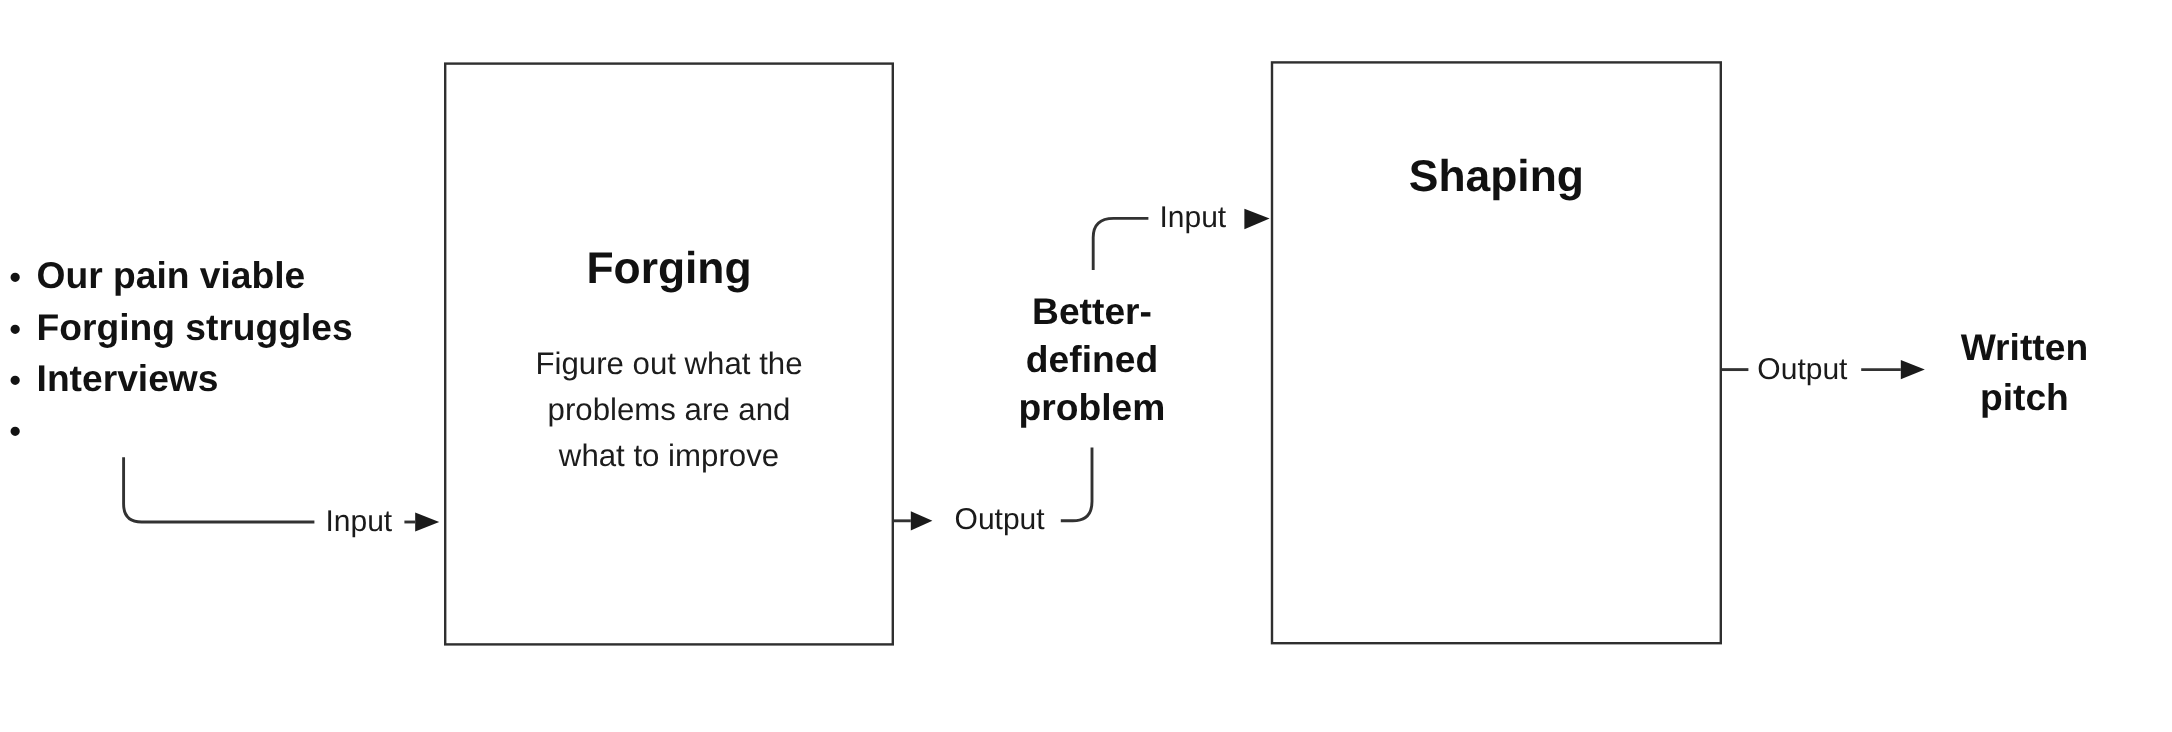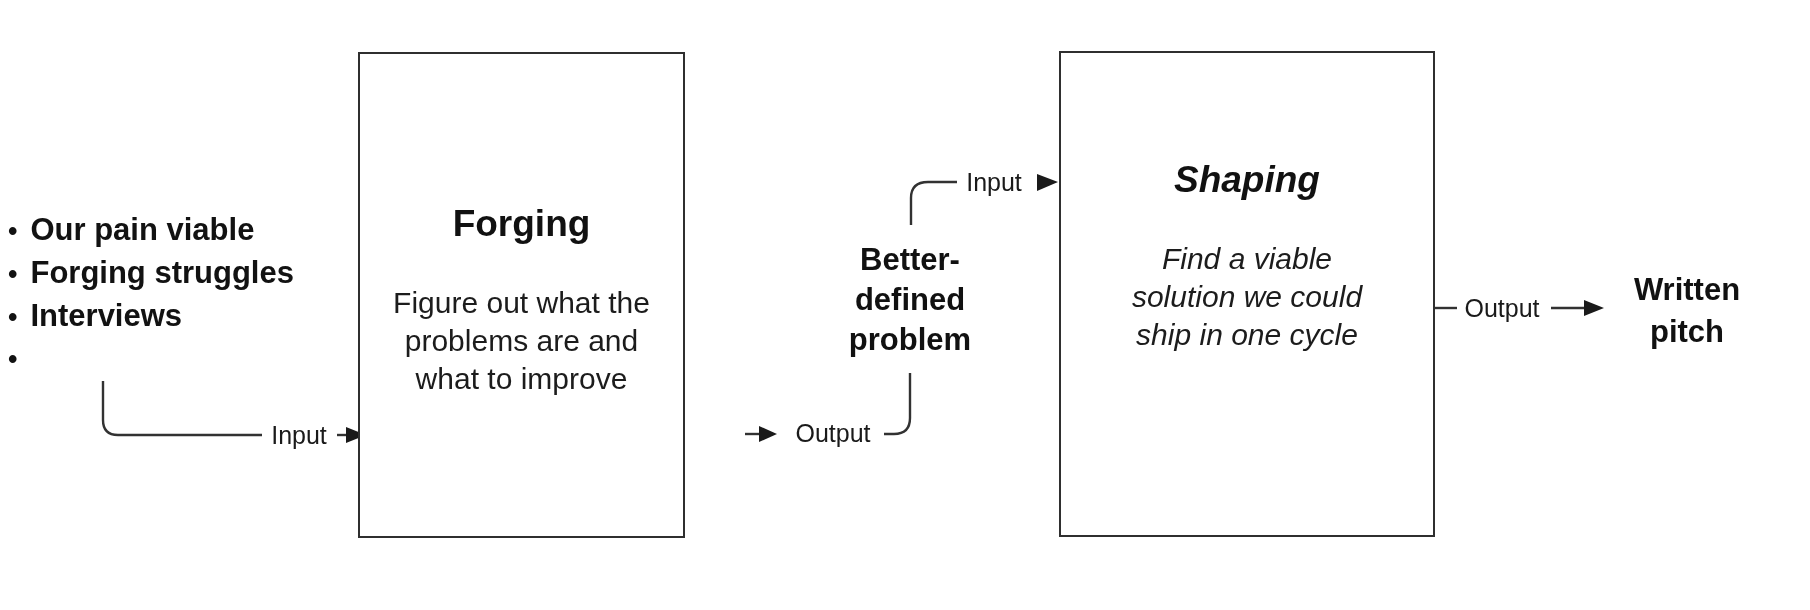--- a/index.html
+++ b/index.html
@@ -26,25 +26,25 @@
   }
   .dot { font-size: 27px; margin-right: 13px; flex: none; }
 
   .stage-box {
     position: absolute;
     border: 2.5px solid #2f2f2f;
     background: #ffffff;
     display: flex; flex-direction: column; align-items: center;
     text-align: center;
   }
-  #forging-box { left: 358px; top: 52px;  width: 327px; height: 486px; padding-top: 148px; }
-  #shaping-box { left: 1059px; top: 51px; width: 376px; height: 486px; padding-top: 105px; font-style: italic; }
+  #forging-box { left: 370px; top: 52px;  width: 375px; height: 486px; padding-top: 148px; }
+  #shaping-box { left: 1059px; top: 51px; width: 376px; height: 486px; padding-top: 72px; }
 
   .stage-title { font-size: 37px; font-weight: bold; line-height: 44px; color: #111111; }
-  .stage-desc  { margin-top: 38px; font-size: 30px; line-height: 38px; white-space: pre-line; color: #1c1c1c; }
+  .stage-desc  { margin-top: 38px; font-size: 26px; line-height: 38px; white-space: pre-line; color: #1c1c1c; }
 
   .flow-label {
     position: absolute; transform: translate(-50%, -50%);
     font-size: 25px; color: #1a1a1a; white-space: nowrap; text-align: right;
   }
   #forging-input-label  { left: 299px;  top: 435px; }
   #forging-output-label { left: 833px;  top: 433px; }
   #shaping-input-label  { left: 994px;  top: 182px; }
   #shaping-output-label { left: 1502px; top: 308px; }
 
@@ -100,23 +100,20 @@
 
   <div class="stage-box" id="forging-box">
     <div class="stage-title">Forging</div>
     <div class="stage-desc">Figure out what the
 problems are and
 what to improve</div>
   </div>
 
   <div class="stage-box" id="shaping-box">
     <div class="stage-title">Shaping</div>
-    <div class="stage-desc">Find a viable
-solution we could
-ship in one cycle</div>
   </div>
 
   <div class="flow-label" id="forging-input-label">Input</div>
   <div class="flow-label" id="forging-output-label">Output</div>
   <div class="flow-label" id="shaping-input-label">Input</div>
   <div class="flow-label" id="shaping-output-label">Output</div>
 
   <div class="artifact" id="written-pitch">Written
 pitch</div>
   <div class="artifact" id="better-defined-problem">Better-

